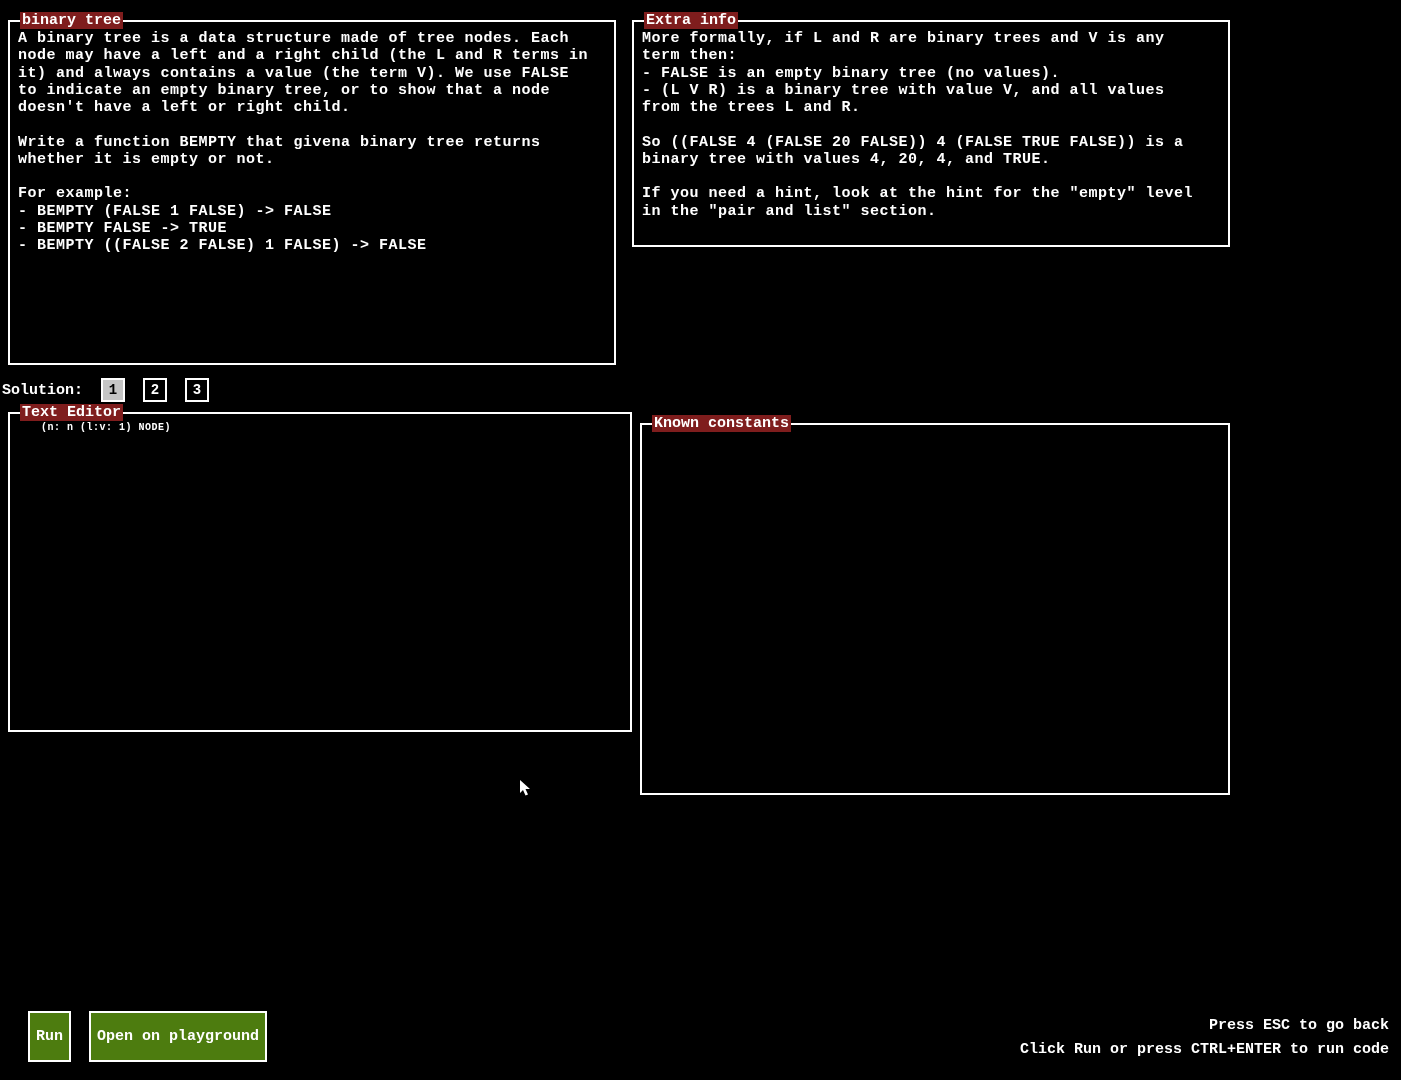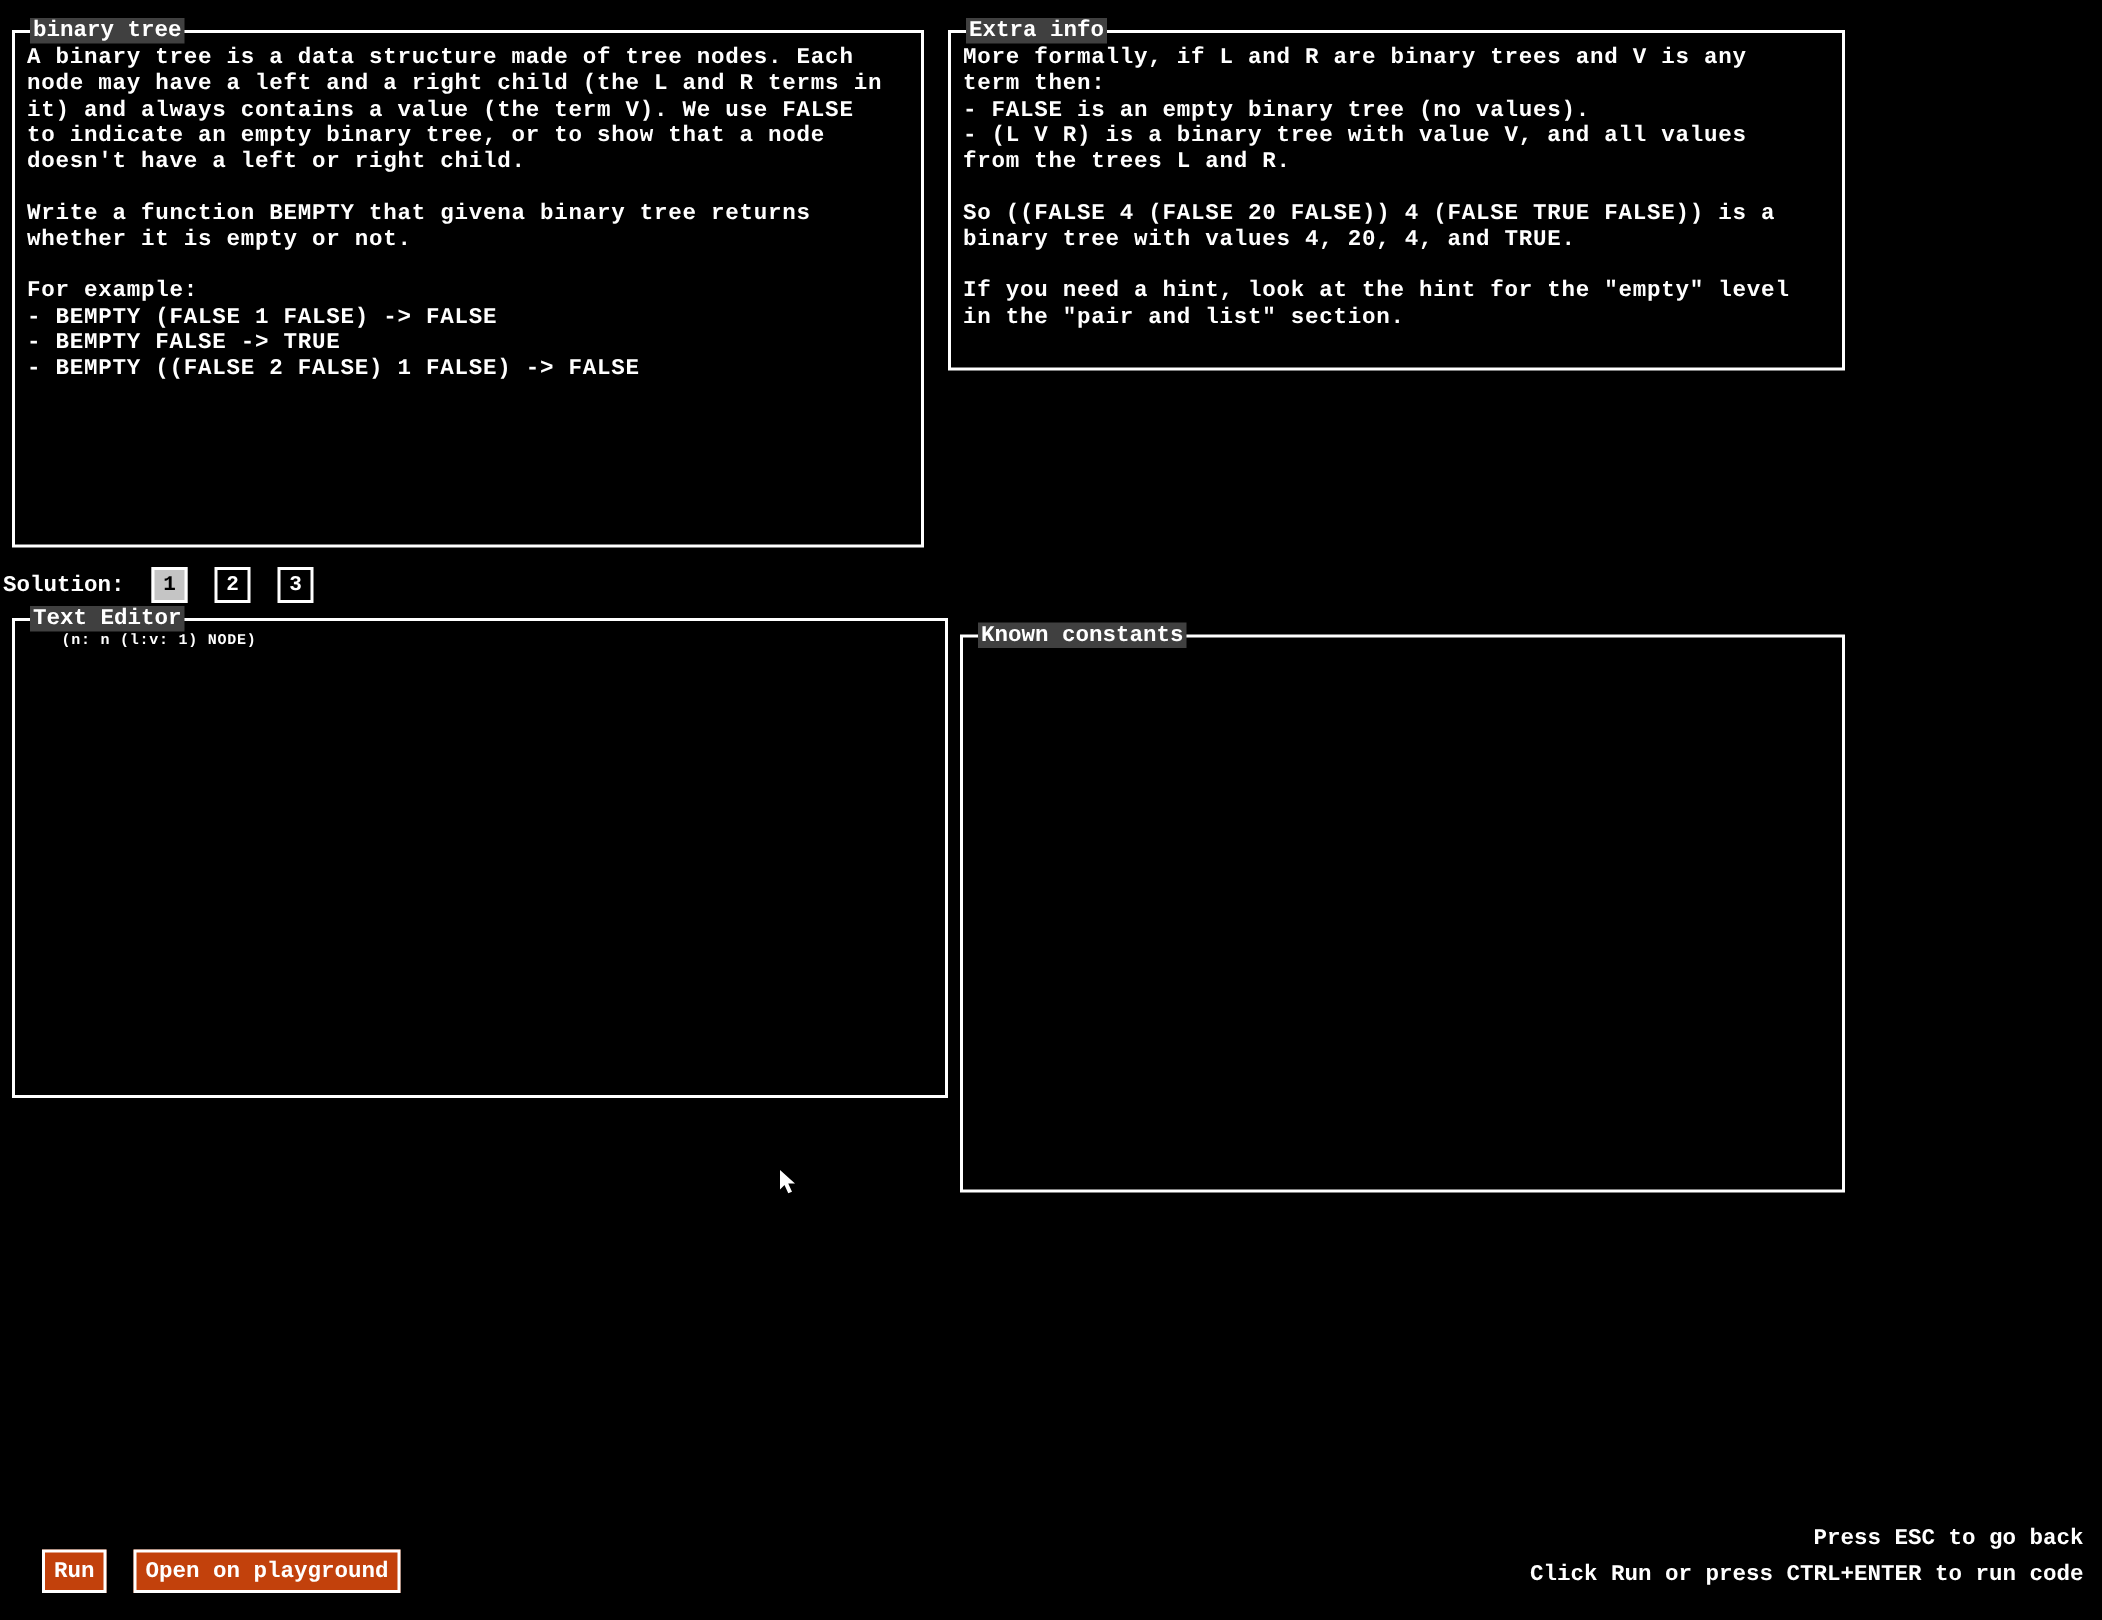--- a/index.html
+++ b/index.html
@@ -19,21 +19,21 @@
     overflow: hidden;
   }
   .panel {
     position: absolute;
     border: 2px solid #fff;
   }
   .panel-title {
     position: absolute;
     top: -10px;
     left: 10px;
-    background: #404040;
+    background: #7f1d1d;
     padding: 0 2px;
     font-weight: bold;
   }
   .panel-content {
     padding: 8px;
     white-space: pre-wrap;
     line-height: 1.15;
     letter-spacing: 0.5px;
   }
   #problem-panel {
@@ -95,26 +95,26 @@
     display: flex;
     align-items: flex-end;
     justify-content: space-between;
   }
   .footer-btns {
     display: flex;
     gap: 18px;
   }
   .btn {
     border: 2px solid #fff;
-    background: #c2410c;
+    background: #4d7c0f;
     color: #fff;
     font-family: inherit;
     font-weight: bold;
     font-size: 15px;
-    padding: 4px 6px;
+    padding: 15px 6px;
     cursor: pointer;
   }
   .hints {
     text-align: right;
     line-height: 1.6;
   }
   .editor-textarea {
     background: #000;
     color: #fff;
     border: none;

